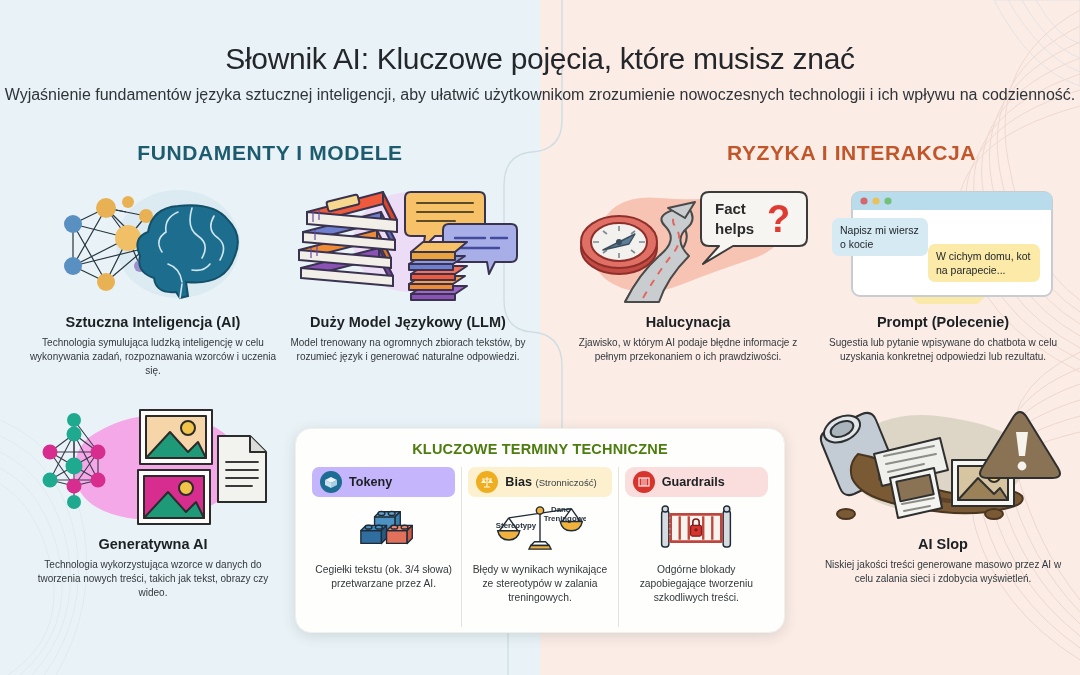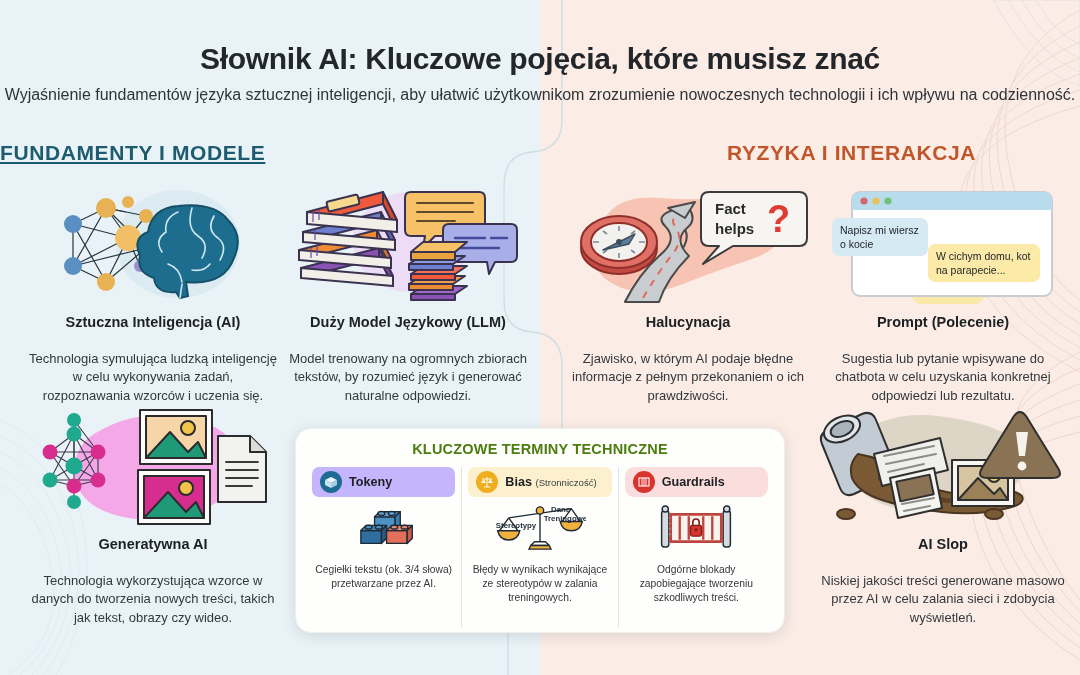--- a/index.html
+++ b/index.html
@@ -18,35 +18,35 @@
   .bg-right {
     position: absolute; left: 540px; top: 0; width: 540px; height: 675px;
     background: #fbece6;
   }
   .divider-svg { position: absolute; left: 470px; top: 0; width: 170px; height: 675px; }
   .deco-svg { position: absolute; right: 0; top: 0; width: 300px; height: 675px; opacity: .55; }
   .deco-left-svg { position: absolute; left: 0; top: 380px; width: 200px; height: 295px; opacity: .5; }
 
   .header { position: absolute; left: 0; top: 42px; width: 1080px; text-align: center; z-index: 6; }
   .title {
-    font-size: 30px; font-weight: bold; color: #23272b; letter-spacing: -0.3px;
+    font-size: 30px; font-weight: normal; color: #23272b; letter-spacing: -0.3px;
   }
   .subtitle {
     margin-top: 10px; font-size: 16px; color: #2f3438; font-weight: 400;
   }
 
   .sec-head { position: absolute; top: 141px; font-size: 21px; font-weight: bold; letter-spacing: .6px; z-index: 6; }
-  .sec-left { left: 0; width: 540px; text-align: left; color: #1d5c6e; text-decoration: underline; }
+  .sec-left { left: 0; width: 540px; text-align: center; color: #1d5c6e; }
   .sec-right { left: 540px; width: 623px; text-align: center; color: #c0562a; }
 
   .card { position: absolute; width: 250px; text-align: center; z-index: 5; }
   .card .art { width: 250px; height: 118px; position: relative; margin: 0 auto; }
   .card .art svg { position: absolute; left: 0; top: 0; }
   .card h3 { font-size: 14.5px; font-weight: bold; color: #1c2023; margin-top: 10px; }
-  .card p { font-size: 13px; line-height: 1.42; color: #33383c; margin-top: 20px; }
+  .card p { font-size: 10px; line-height: 1.42; color: #33383c; margin-top: 6px; }
 
   .c-ai      { left: 28px;  top: 186px; }
   .c-llm     { left: 283px; top: 186px; }
   .c-halu    { left: 563px; top: 186px; }
   .c-prompt  { left: 818px; top: 186px; }
   .c-gen     { left: 28px;  top: 408px; }
   .c-slop    { left: 818px; top: 408px; }
 
   .panel {
     position: absolute; left: 295px; top: 428px; width: 490px; height: 205px;

